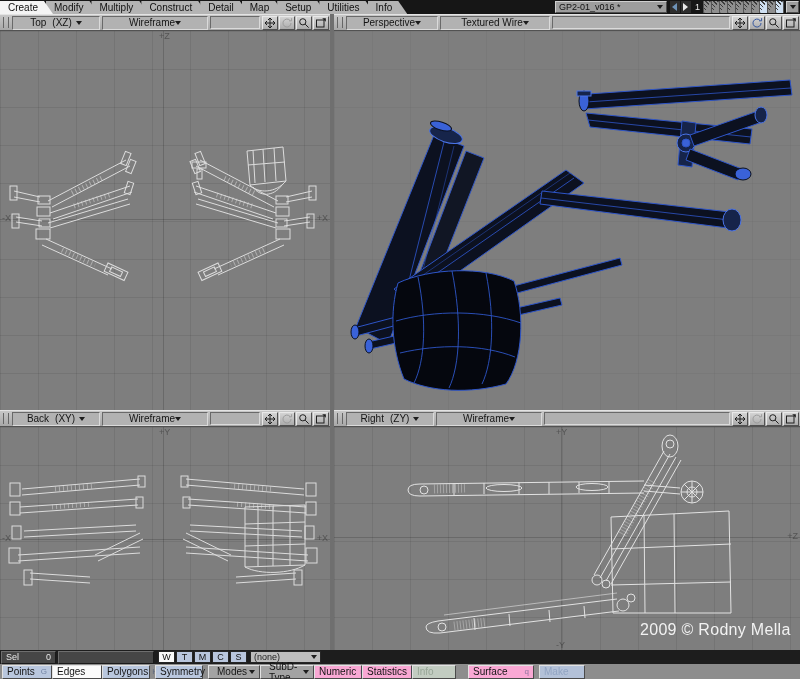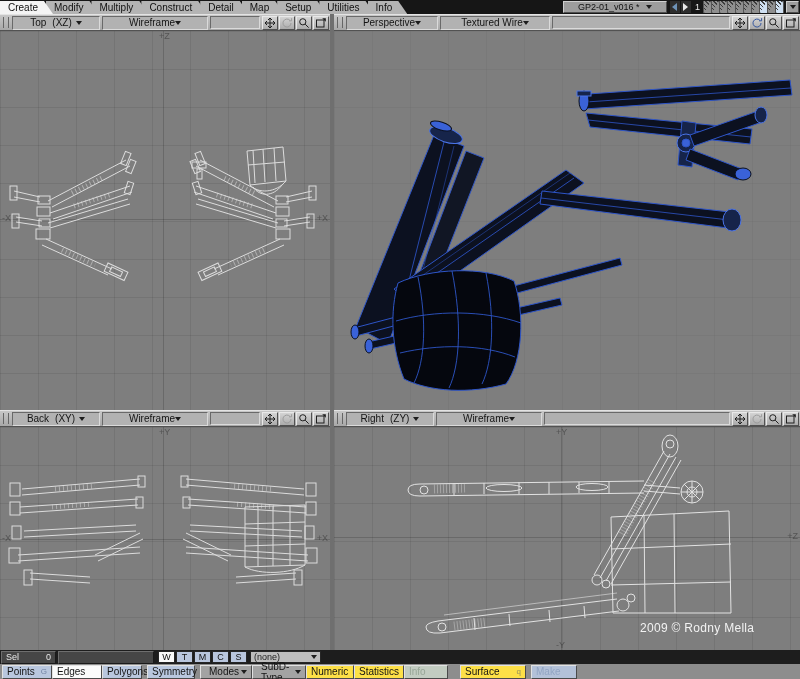--- a/index.html
+++ b/index.html
@@ -5,22 +5,22 @@
   html,body{margin:0;padding:0;background:#444;}
   .app{position:relative;width:800px;height:679px;background:#6f6f6f;
        font-family:"Liberation Sans","DejaVu Sans",sans-serif;overflow:hidden;user-select:none;}
 
   
   .tabbar{position:absolute;top:0;left:0;right:0;height:14px;background:#161616;display:flex;align-items:flex-end;}
   .tab{height:13px;line-height:13px;padding:0 15px 0 8px;font-size:10px;color:#101010;background:#b4b4b4;
        clip-path:polygon(0 0,calc(100% - 9px) 0,100% 100%,0 100%);margin-right:-7px;position:relative;cursor:default;}
   .tab.active{background:#f4f4f4;}
   .titlebar-right{position:absolute;right:1px;top:1px;height:12px;display:flex;align-items:center;}
-  .obj-dd{width:104px;height:12px;background:#9d9d9d;border:1px solid;border-color:#cfcfcf #4e4e4e #4e4e4e #cfcfcf;
-          font-size:9px;color:#111;display:flex;align-items:center;padding:0 14px;box-sizing:border-box;margin-right:3px;}
+  .obj-dd{width:112px;height:12px;background:#9d9d9d;border:1px solid;border-color:#cfcfcf #4e4e4e #4e4e4e #cfcfcf;
+          font-size:9px;color:#111;display:flex;align-items:center;padding:0 3px;box-sizing:border-box;margin-right:3px;}
   .obj-dd .lbl{flex:1;white-space:nowrap;overflow:hidden;}
   .tri-down{width:0;height:0;border-left:4px solid transparent;border-right:4px solid transparent;border-top:5px solid #1d1d1d;}
   .tri-down.sm{border-left-width:3px;border-right-width:3px;border-top-width:4px;}
   .nav-btn{width:10px;height:12px;background:#2e2e2e;display:flex;align-items:center;justify-content:center;margin-right:1px;}
   .tri-left{width:0;height:0;border-top:4px solid transparent;border-bottom:4px solid transparent;border-right:5px solid #6e93b8;}
   .tri-right{width:0;height:0;border-top:4px solid transparent;border-bottom:4px solid transparent;border-left:5px solid #e9e9e9;}
   .bank-num{color:#ececec;font-size:9px;padding:0 3px;}
   .layerbank{display:flex;height:12px;border-right:1px solid #555;}
   .layer{width:8px;height:12px;background:#8f8f8f;border-left:1px solid #555;position:relative;box-sizing:border-box;}
   .layer .fg{position:absolute;inset:0;clip-path:polygon(0 0,100% 0,0 100%);
@@ -47,21 +47,21 @@
 
   
   .viewport{position:absolute;background:#7e7e7e;overflow:hidden;}
   .grid{position:absolute;inset:0;
      background-image:repeating-linear-gradient(to right,rgba(0,0,0,0.08) 0 1px,transparent 1px 38px),
                       repeating-linear-gradient(to bottom,rgba(0,0,0,0.08) 0 1px,transparent 1px 38px);}
   .grid.faint{opacity:.45;}
   .axv{position:absolute;top:0;bottom:0;width:1px;background:rgba(0,0,0,0.16);}
   .axh{position:absolute;left:0;right:0;height:1px;background:rgba(0,0,0,0.16);}
   .edge-label{position:absolute;font-size:9px;color:rgba(25,25,25,0.42);}
-  .watermark{position:absolute;left:306px;top:194px;color:#f2f2f2;font-size:12px;letter-spacing:.3px;}
+  .watermark{position:absolute;left:306px;top:194px;color:#f2f2f2;font-size:16px;letter-spacing:.3px;}
   .mdl{position:absolute;inset:0;}
 
   
   .statusrow{position:absolute;top:650px;left:0;right:0;height:14px;background:#1d1d1d;display:flex;align-items:center;}
   .sbox{height:13px;background:#464646;border:1px solid;border-color:#6e6e6e #1a1a1a #1a1a1a #6e6e6e;
         box-sizing:border-box;color:#e8e8e8;font-size:9px;display:flex;align-items:center;padding:0 4px;}
   .sel-box{width:55px;justify-content:space-between;margin-left:1px;text-align:center;}
   .sel-empty{width:96px;margin-left:2px;}
   .msg-box{width:471px;margin-left:2px;}
   .vmap{display:flex;align-items:center;gap:1px;margin-left:4px;}
@@ -72,21 +72,21 @@
            justify-content:space-between;font-size:9px;color:#1c1c1c;padding:0 3px;box-sizing:border-box;margin-left:3px;}
 
   
   .toolbar{position:absolute;top:664px;left:0;right:0;height:15px;background:#8d8d8d;display:flex;align-items:center;padding-left:2px;}
   .tb{height:14px;border:1px solid;border-color:#e2e2e2 #4a4a4a #4a4a4a #e2e2e2;box-sizing:border-box;font-size:10px;
       color:#141414;display:flex;align-items:center;justify-content:space-between;padding:0 4px;}
   .tb .sc{font-size:8px;color:rgba(55,75,115,0.55);margin-left:4px;}
   .tb.blue{background:#b9c7de;}
   .tb.white{background:#fbfbfb;}
   .tb.gray{background:#a3a3a3;padding-left:8px;}
-  .tb.green{background:#fde047;}
+  .tb.green{background:#f9a8d4;}
   .tb.dis-green{background:#c2ccc1;color:#97a697;}
   .tb.dis-blue{background:#b3c1d8;color:#92a5c3;}
   .gap{width:5px;} .gap2{width:12px;}
 </style>
 </head>
 <body>
 
 <div class="app">
 
   <div class="tabbar">
@@ -486,21 +486,21 @@
 
   <div class="toolbar">
     <div class="tb blue" style="width:50px">
         <span>Points</span>
         <span class="sc">G</span>
       </div>
     <div class="tb white" style="width:50px">
         <span>Edges</span>
         <span class="sc"></span>
       </div>
-    <div class="tb blue" style="width:40px">
+    <div class="tb blue" style="width:48px">
         <span>Polygons</span>
         <span class="sc">H</span>
       </div>
     <div class="gap"></div>
     <div class="tb blue" style="width:48px">
         <span>Symmetry</span>
         <span class="sc">Y</span>
       </div>
     <div class="gap"></div>
     <div class="tb gray" style="width:52px">

